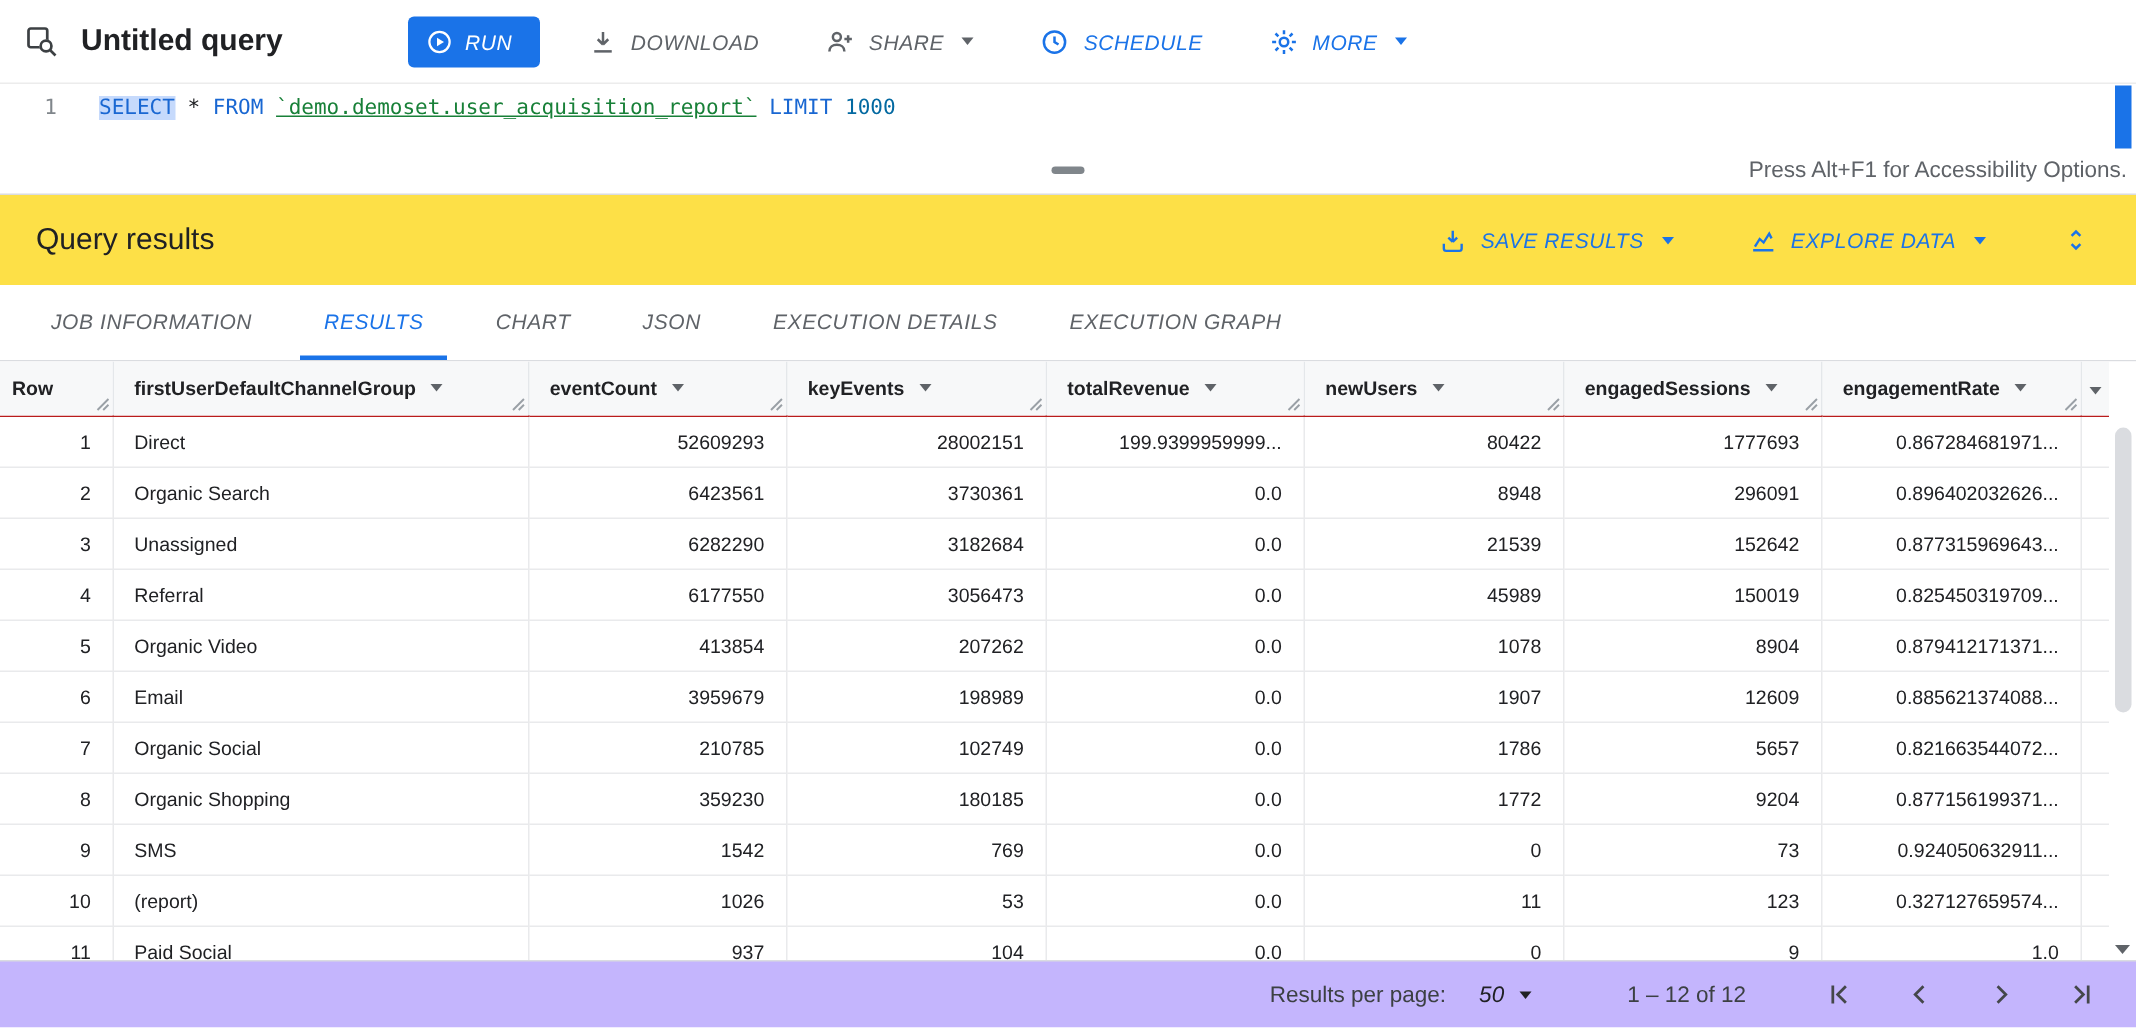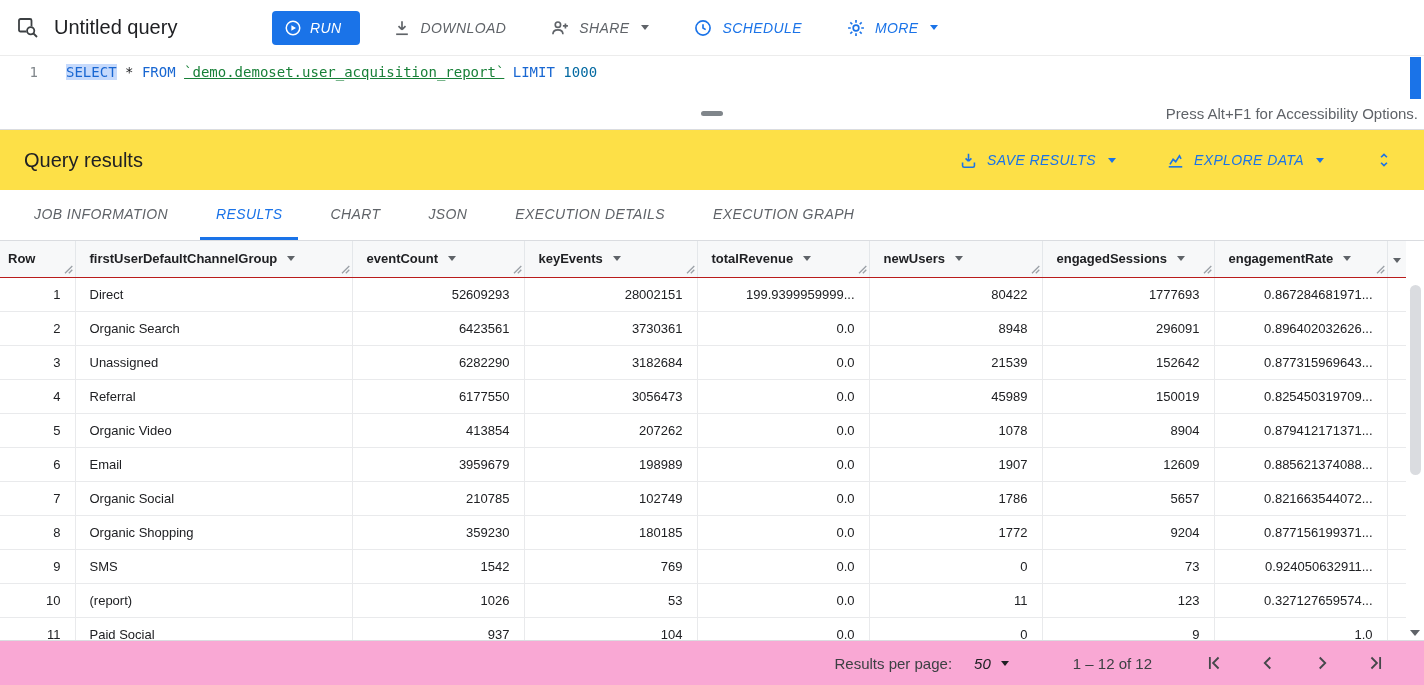--- a/index.html
+++ b/index.html
@@ -9,21 +9,21 @@
   *{margin:0;padding:0;box-sizing:border-box;}
   html,body{width:1424px;height:685px;overflow:hidden;}
   body{font-family:"Liberation Sans","DejaVu Sans",sans-serif;color:#202124;background:#fff;}
   button{font-family:inherit;background:none;border:none;cursor:pointer;color:inherit;font-style:italic;}
   svg{display:block;}
   .app{width:1424px;height:685px;display:flex;flex-direction:column;overflow:hidden;}
 
   
   .toolbar{height:56px;flex:none;display:flex;align-items:center;padding:0 16px;border-bottom:1px solid #ececec;background:#fff;}
   .title-group{display:flex;align-items:center;gap:14px;width:256px;flex:none;}
-  .page-title{font-size:20px;font-weight:400;color:#202124;white-space:nowrap;}
+  .page-title{font-size:20px;font-weight:700;color:#202124;white-space:nowrap;}
   .run-btn{display:flex;align-items:center;gap:8px;background:var(--accent);color:#fff;font-size:14px;font-weight:500;letter-spacing:.4px;padding:8px 18px 8px 12px;border-radius:4px;margin-right:18px;}
   .tool-btn{display:flex;align-items:center;gap:9px;font-size:14px;font-weight:500;letter-spacing:.4px;padding:8px 14px;border-radius:4px;}
   .tool-btn.gray{color:#5f6368;}
   .tool-btn.blue{color:var(--accent);}
   .tool-btn + .tool-btn{margin-left:16px;}
   .caret{display:inline-block;width:0;height:0;border-left:4.5px solid transparent;border-right:4.5px solid transparent;border-top:5px solid currentColor;margin-left:3px;}
 
   
   .editor{position:relative;height:48px;flex:none;display:flex;background:#fff;font-family:"DejaVu Sans Mono","Liberation Mono",monospace;font-size:14px;line-height:25px;padding-top:4px;}
   .gutter{width:56px;flex:none;text-align:right;padding-right:18px;color:#80868b;}
@@ -64,21 +64,21 @@
   .th-caret{border-top-color:#5f6368;flex:none;}
   .resize-handle{position:absolute;right:2px;bottom:3px;line-height:0;}
   td{height:34px;border-bottom:1px solid #e9eaec;border-right:1px solid #e9eaec;font-size:13px;color:#202124;padding:0 14px;background:#fff;white-space:nowrap;overflow:hidden;}
   td.right{text-align:right;}
 
   .v-scrollbar{width:18px;flex:none;position:relative;background:#fff;}
   .v-thumb{position:absolute;top:44px;right:3px;width:11px;height:190px;background:#dadce0;border-radius:6px;}
   .sb-down{position:absolute;bottom:4px;left:50%;transform:translateX(-50%);width:0;height:0;border-left:5px solid transparent;border-right:5px solid transparent;border-top:6px solid #5f6368;}
 
   
-  .pagination{height:45px;flex:none;display:flex;align-items:center;justify-content:flex-end;border-top:1px solid #dadce0;background:#f9a8d4;padding-right:28px;font-size:15px;color:#3c4043;}
+  .pagination{height:45px;flex:none;display:flex;align-items:center;justify-content:flex-end;border-top:1px solid #dadce0;background:#c4b5fd;padding-right:16px;font-size:15px;color:#3c4043;}
   .rpp-label{margin-right:22px;}
   .page-size{display:flex;align-items:center;gap:7px;font-size:15px;color:#202124;margin-right:64px;}
   .page-size .caret{border-top-color:#202124;}
   .page-range{margin-right:42px;color:#3c4043;}
   .pg-btn{width:40px;height:36px;display:flex;align-items:center;justify-content:center;color:#44474a;}
   .pg-btn + .pg-btn{margin-left:14px;}
 </style>
 </head>
 <body>
 

